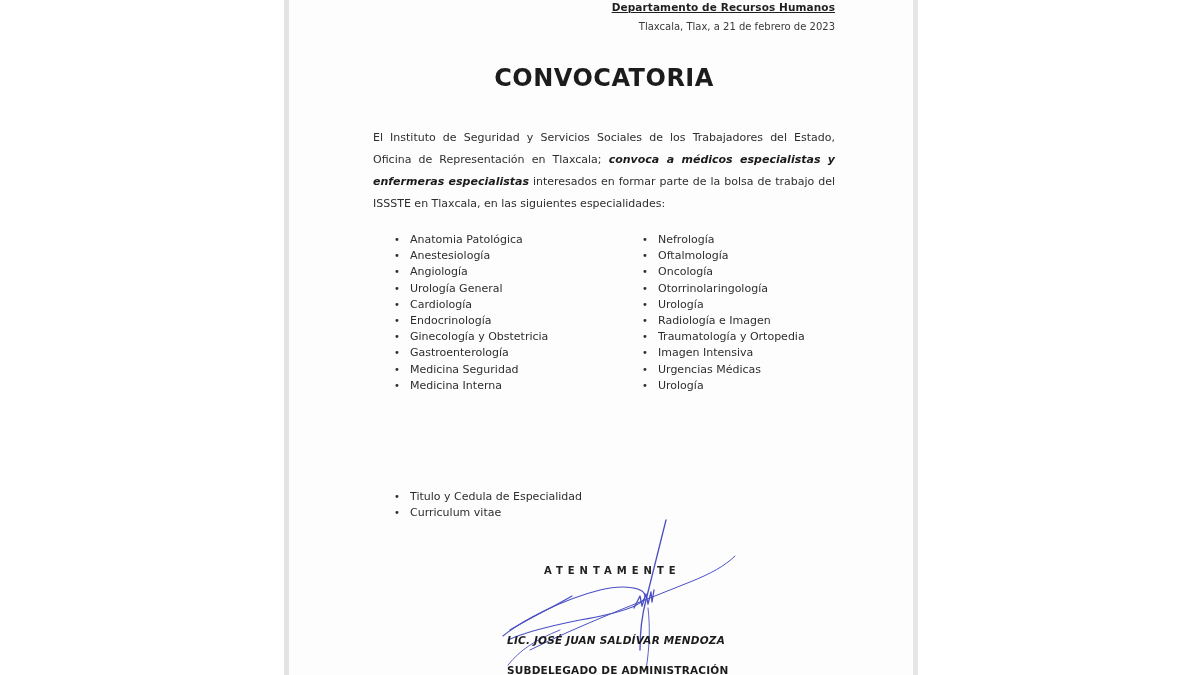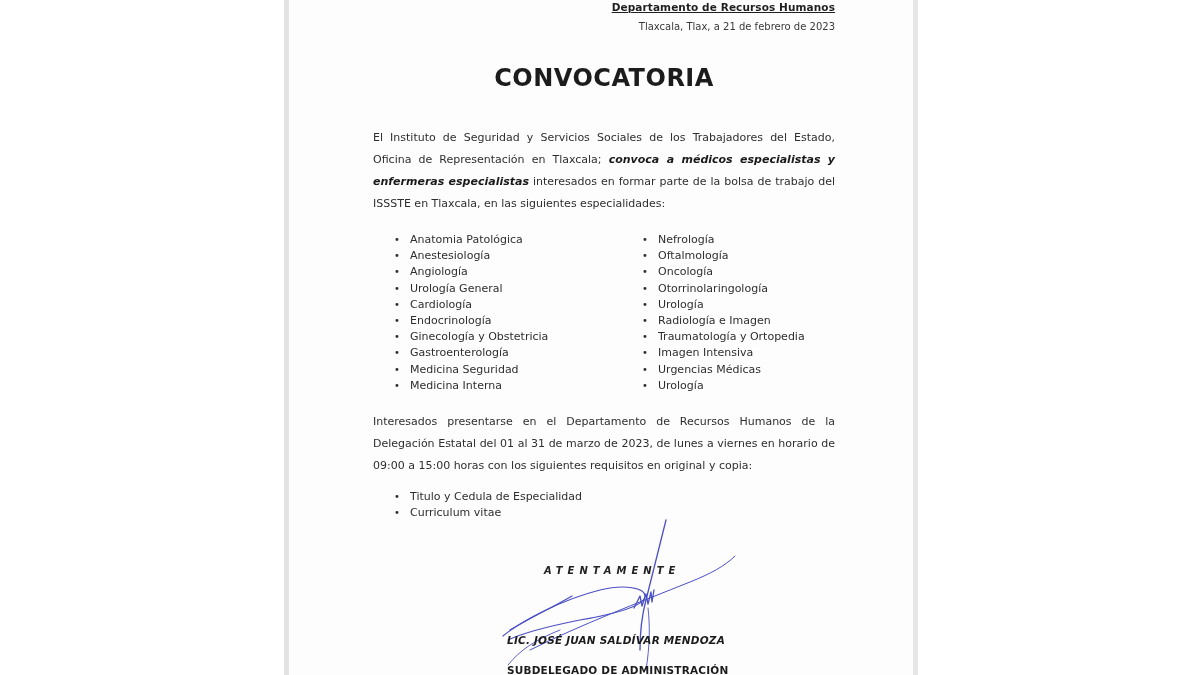--- a/index.html
+++ b/index.html
@@ -104,21 +104,20 @@
     .col-right { left: 658px; top: 232px; }
     .reqs { left: 410px; top: 489px; }
     .atentamente {
       position: absolute;
       left: 544px;
       top: 565px;
       font-size: 10px;
       font-weight: bold;
       letter-spacing: 5px;
       color: #222;
-      font-style: italic;
     }
     .signer-name {
       position: absolute;
       left: 507px;
       top: 634px;
       font-size: 10.5px;
       font-weight: bold;
       color: #1c1c1c;
       letter-spacing: 0.2px;
       font-style: italic;
@@ -174,21 +173,20 @@
       <li><span class="bullet">•</span><span>Oncología</span></li>
       <li><span class="bullet">•</span><span>Otorrinolaringología</span></li>
       <li><span class="bullet">•</span><span>Urología</span></li>
       <li><span class="bullet">•</span><span>Radiología e Imagen</span></li>
       <li><span class="bullet">•</span><span>Traumatología y Ortopedia</span></li>
       <li><span class="bullet">•</span><span>Imagen Intensiva</span></li>
       <li><span class="bullet">•</span><span>Urgencias Médicas</span></li>
       <li><span class="bullet">•</span><span>Urología</span></li>
     </ul>
 
-    <div class="para para2">Interesados presentarse en el Departamento de Recursos Humanos de la Delegación Estatal del 01 al 31 de marzo de 2023, de lunes a viernes en horario de 09:00 a 15:00 horas con los siguientes requisitos en original y copia:</div>
 
     <ul class="spec reqs">
       <li><span class="bullet">•</span><span>Titulo y Cedula de Especialidad</span></li>
       <li><span class="bullet">•</span><span>Curriculum vitae</span></li>
     </ul>
 
     <div class="atentamente">ATENTAMENTE</div>
 
     <svg class="signature" viewBox="0 0 1200 675" xmlns="http://www.w3.org/2000/svg">
       <g id="sig-strokes" fill="none" stroke-linecap="round" stroke-linejoin="round" stroke="#4a4fc4">

